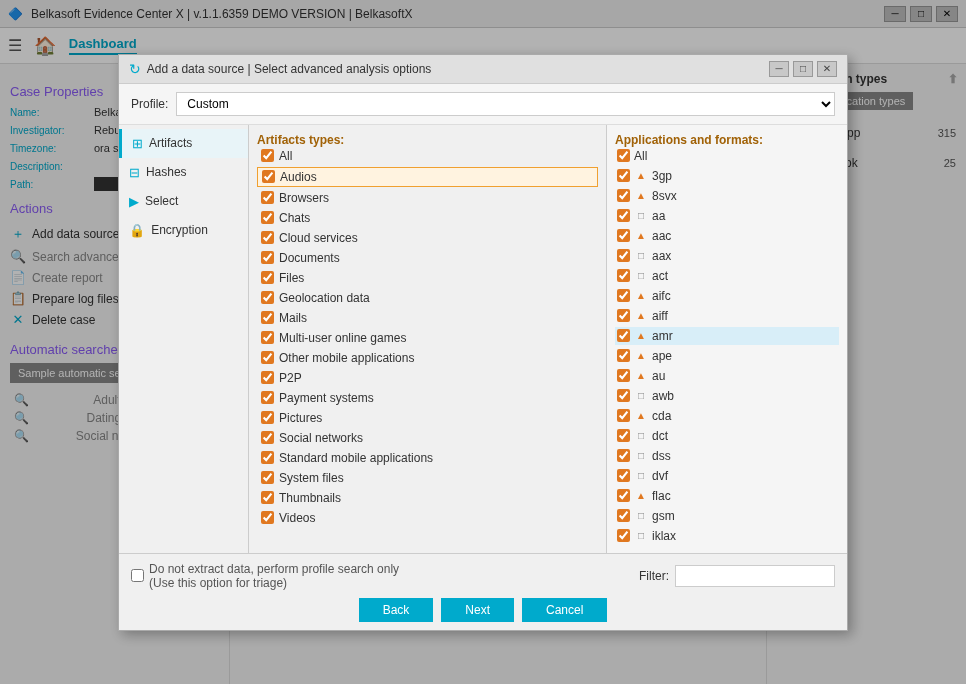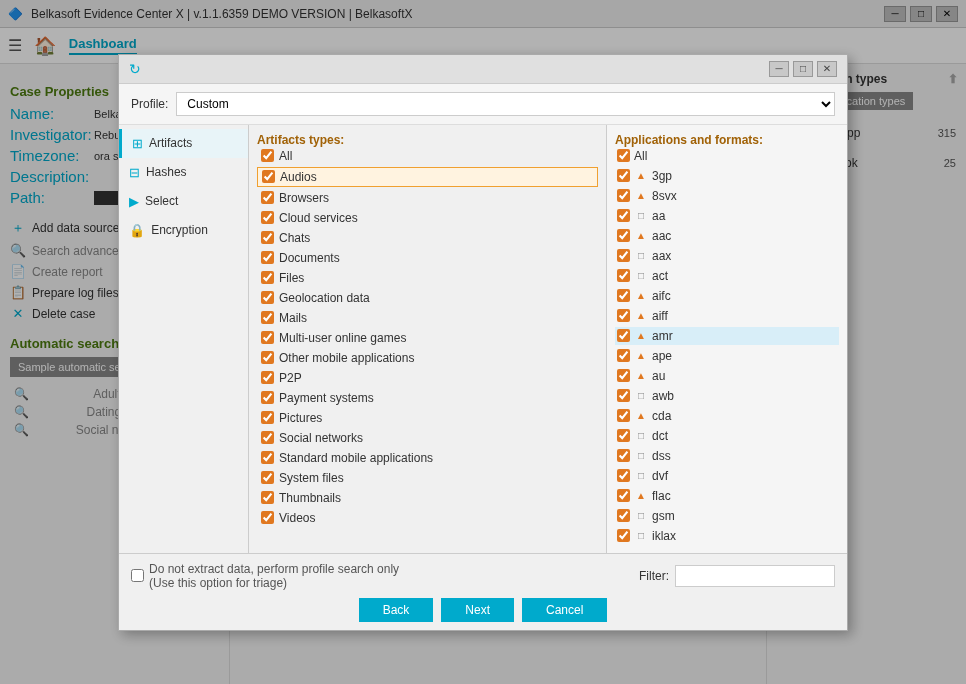--- a/index.html
+++ b/index.html
@@ -41,23 +41,23 @@
 
     
     .sidebar {
       width: 230px;
       background: #f5f5f5;
       border-right: 1px solid #ddd;
       padding: 10px;
       overflow-y: auto;
       flex-shrink: 0;
     }
-    .sidebar-section-title { font-weight: 700; font-size: 13px; color: #4d7c0f; margin-bottom: 6px; margin-top: 10px; }
+    .sidebar-section-title { font-weight: 400; font-size: 13px; color: #8b5cf6; margin-bottom: 6px; margin-top: 10px; }
     .case-prop-row { display: flex; align-items: center; margin-bottom: 4px; gap: 4px; }
-    .case-prop-label { color: #00aacc; font-size: 15px; width: 80px; flex-shrink: 0; }
+    .case-prop-label { color: #00aacc; font-size: 10px; width: 80px; flex-shrink: 0; }
     .case-prop-value { color: #333; font-size: 11px; flex: 1; }
     .case-prop-edit { color: #00aacc; font-size: 12px; cursor: pointer; margin-left: auto; }
 
     .actions-section { margin-top: 10px; }
     .action-item { display: flex; align-items: center; gap: 6px; padding: 3px 0; cursor: pointer; color: #888; font-size: 12px; }
     .action-item.enabled { color: #333; }
     .action-item .action-icon { color: #00aacc; font-size: 13px; width: 16px; text-align: center; }
 
     .auto-search-section { margin-top: 12px; }
     .auto-search-btn { background: #888; color: #fff; padding: 4px 8px; font-size: 11px; border: none; cursor: pointer; margin-bottom: 8px; }
@@ -328,20 +328,21 @@
       <span class="case-prop-value"></span>
       <span class="case-prop-edit">✏</span>
     </div>
     <div class="case-prop-row">
       <span class="case-prop-label">Path:</span>
       <span style="background:#333;color:#333;font-size:11px;flex:1;height:14px;display:inline-block;"></span>
       <span class="case-prop-value">&nbsp;BelkasoftX</span>
     </div>
 
     <div class="actions-section">
+      <div class="sidebar-section-title">Actions</div>
       <div class="action-item enabled">
         <span class="action-icon">＋</span>
         <span>Add data source</span>
       </div>
       <div class="action-item">
         <span class="action-icon">🔍</span>
         <span>Search advanced</span>
       </div>
       <div class="action-item">
         <span class="action-icon">📄</span>
@@ -413,20 +414,21 @@
   </div>
 
 </div>
 
 <div class="modal-overlay">
   <div class="modal">
 
     <div class="modal-titlebar">
       <div class="modal-title-text">
         <span class="modal-title-icon">↻</span>
+        <span>Add a data source | Select advanced analysis options</span>
       </div>
       <div class="modal-controls">
         <button class="modal-ctrl-btn">─</button>
         <button class="modal-ctrl-btn">□</button>
         <button class="modal-ctrl-btn">✕</button>
       </div>
     </div>
 
     <div class="modal-profile-row">
       <label class="modal-profile-label">Profile:</label>
@@ -468,25 +470,25 @@
           <div class="checkbox-item highlighted">
             <input type="checkbox" checked="" style="">
             <span>Audios</span>
           </div>
           <div class="checkbox-item">
               <input type="checkbox" checked="" style="">
               <span>Browsers</span>
             </div>
           <div class="checkbox-item">
               <input type="checkbox" checked="" style="">
+              <span>Chats</span>
+            </div>
+          <div class="checkbox-item">
+              <input type="checkbox" checked="" style="">
               <span>Cloud services</span>
-            </div>
-          <div class="checkbox-item">
-              <input type="checkbox" checked="" style="">
-              <span>Chats</span>
             </div>
           <div class="checkbox-item">
               <input type="checkbox" checked="" style="">
               <span>Documents</span>
             </div>
           <div class="checkbox-item">
               <input type="checkbox" checked="" style="">
               <span>Files</span>
             </div>
           <div class="checkbox-item">

